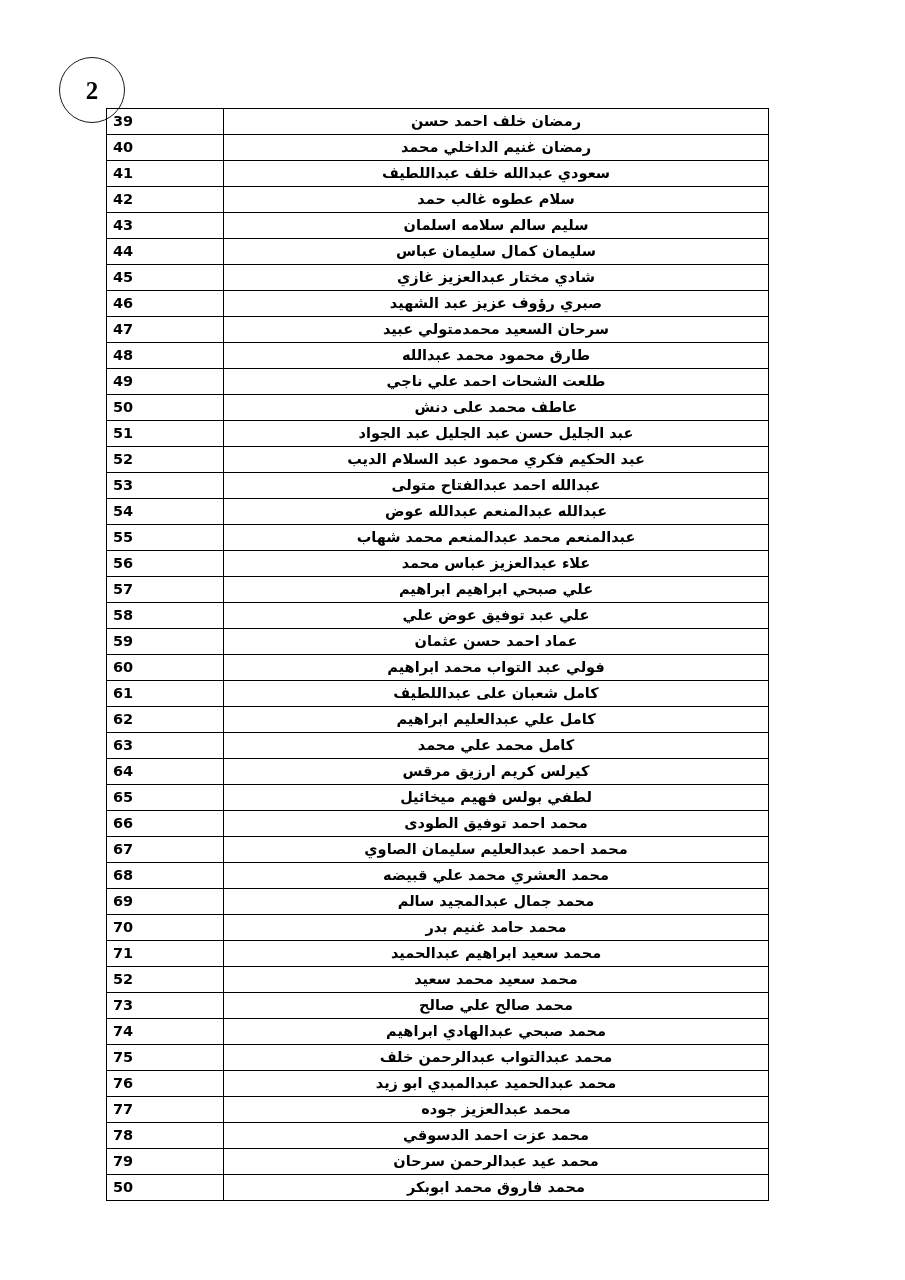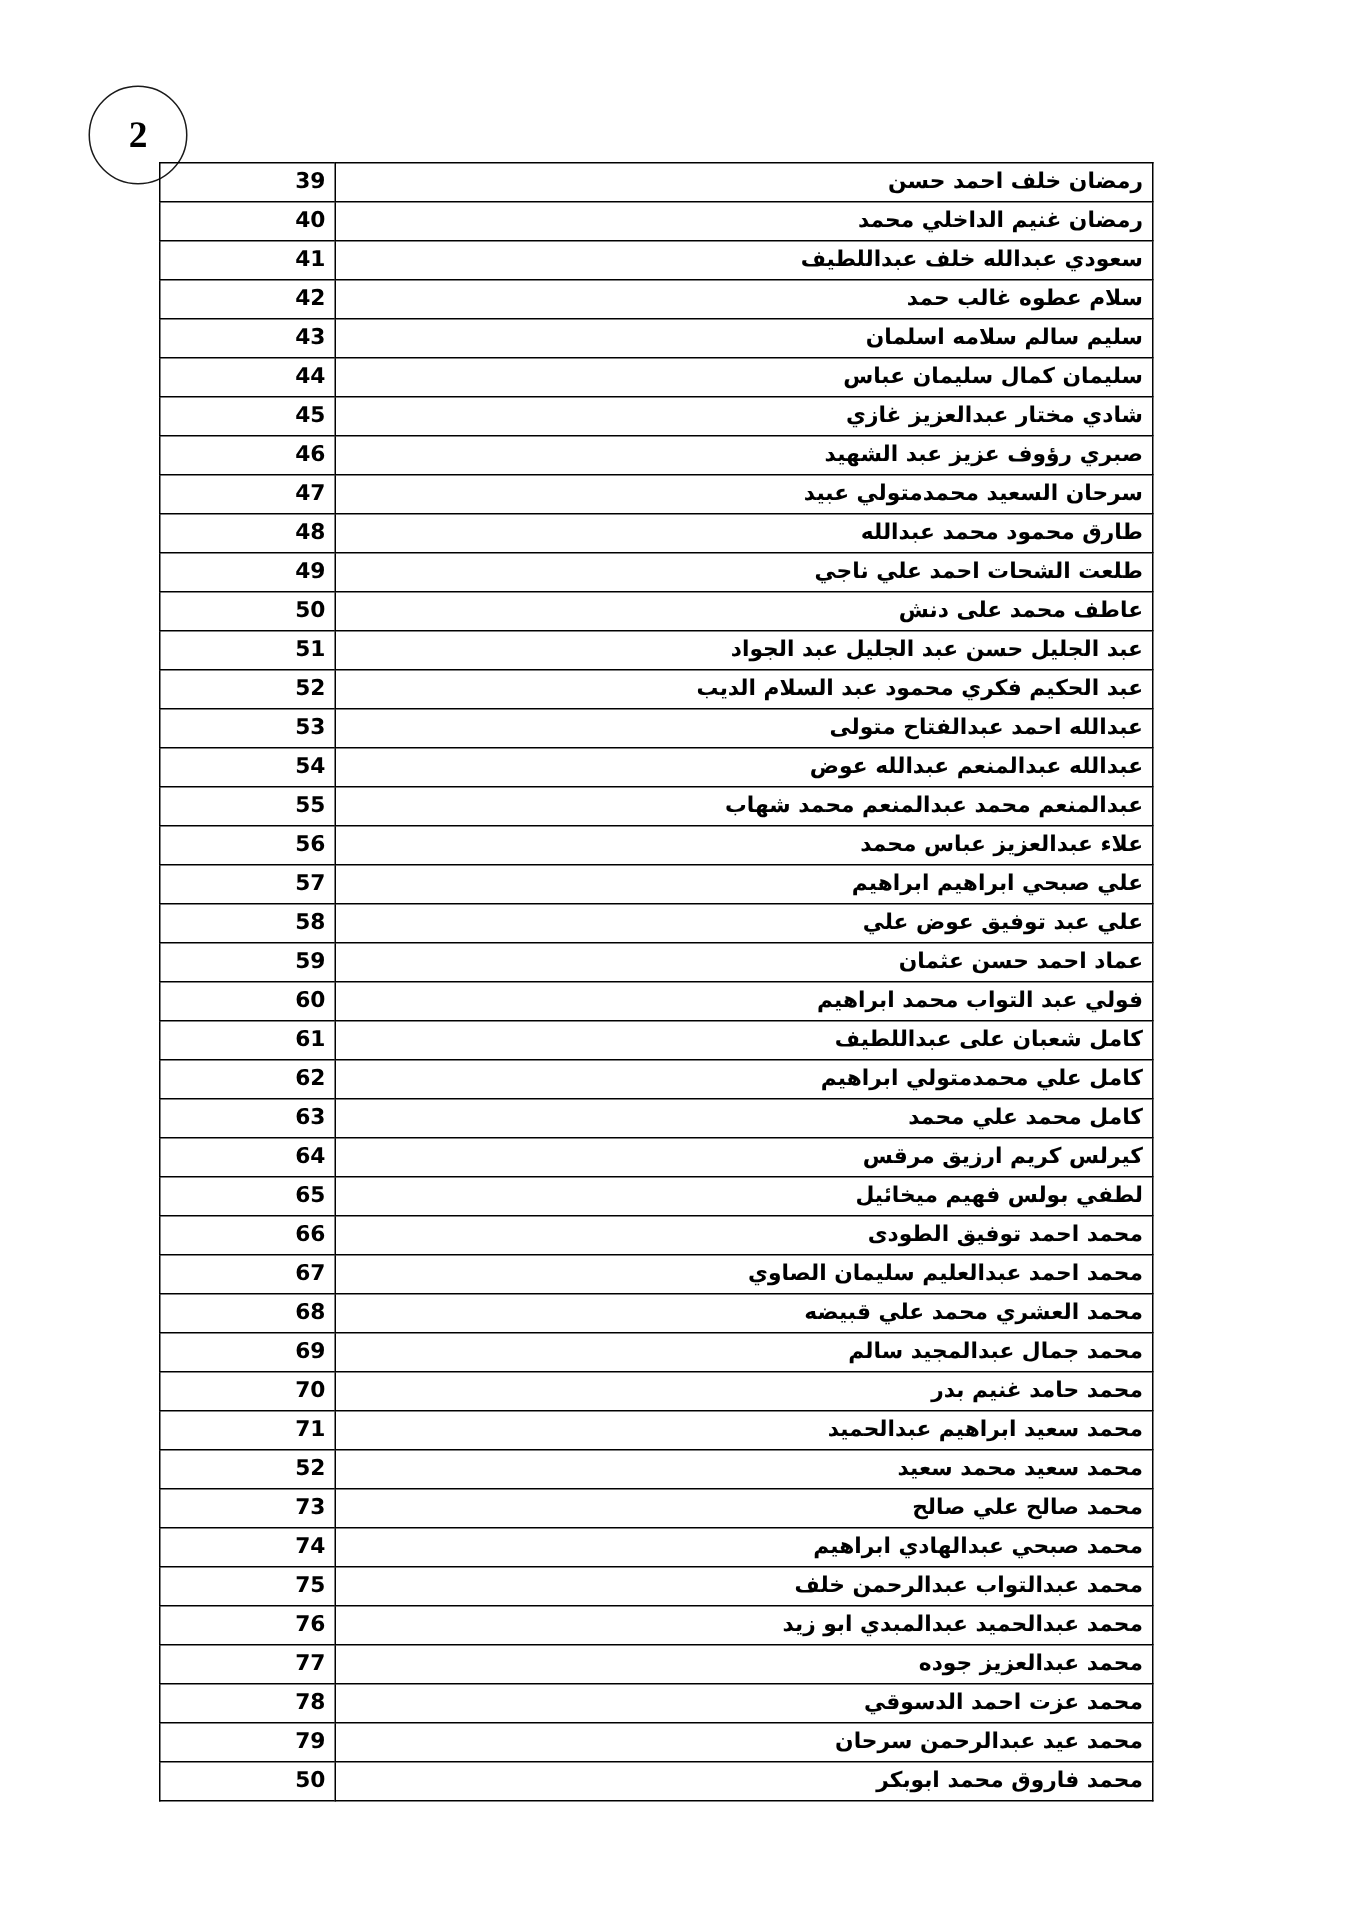--- a/index.html
+++ b/index.html
@@ -61,28 +61,28 @@
     height: 25px;
     padding: 0 6px;
     font-size: 14.5px;
     line-height: 1.15;
     vertical-align: middle;
     font-weight: bold;
     font-family: "DejaVu Sans", "Liberation Sans", sans-serif;
   }
 
   td.name {
-    text-align: right;
+    text-align: center;
     direction: rtl;
     width: 532px;
     font-size: 14px;
   }
 
   td.num {
-    text-align: right;
+    text-align: left;
     width: 104px;
     direction: ltr;
     font-family: "Liberation Serif", "DejaVu Serif", serif;
     font-size: 16px;
     font-weight: bold;
   }
 </style>
 </head>
 <body>
 
@@ -179,21 +179,21 @@
           </tr>
           <tr>
             <td class="name">فولي عبد التواب محمد ابراهيم</td>
             <td class="num">60</td>
           </tr>
           <tr>
             <td class="name">كامل شعبان على عبداللطيف</td>
             <td class="num">61</td>
           </tr>
           <tr>
-            <td class="name">كامل علي محمدمتولي ابراهيم</td>
+            <td class="name">كامل علي عبدالعليم ابراهيم</td>
             <td class="num">62</td>
           </tr>
           <tr>
             <td class="name">كامل محمد علي محمد</td>
             <td class="num">63</td>
           </tr>
           <tr>
             <td class="name">كيرلس كريم ارزيق مرقس</td>
             <td class="num">64</td>
           </tr>

